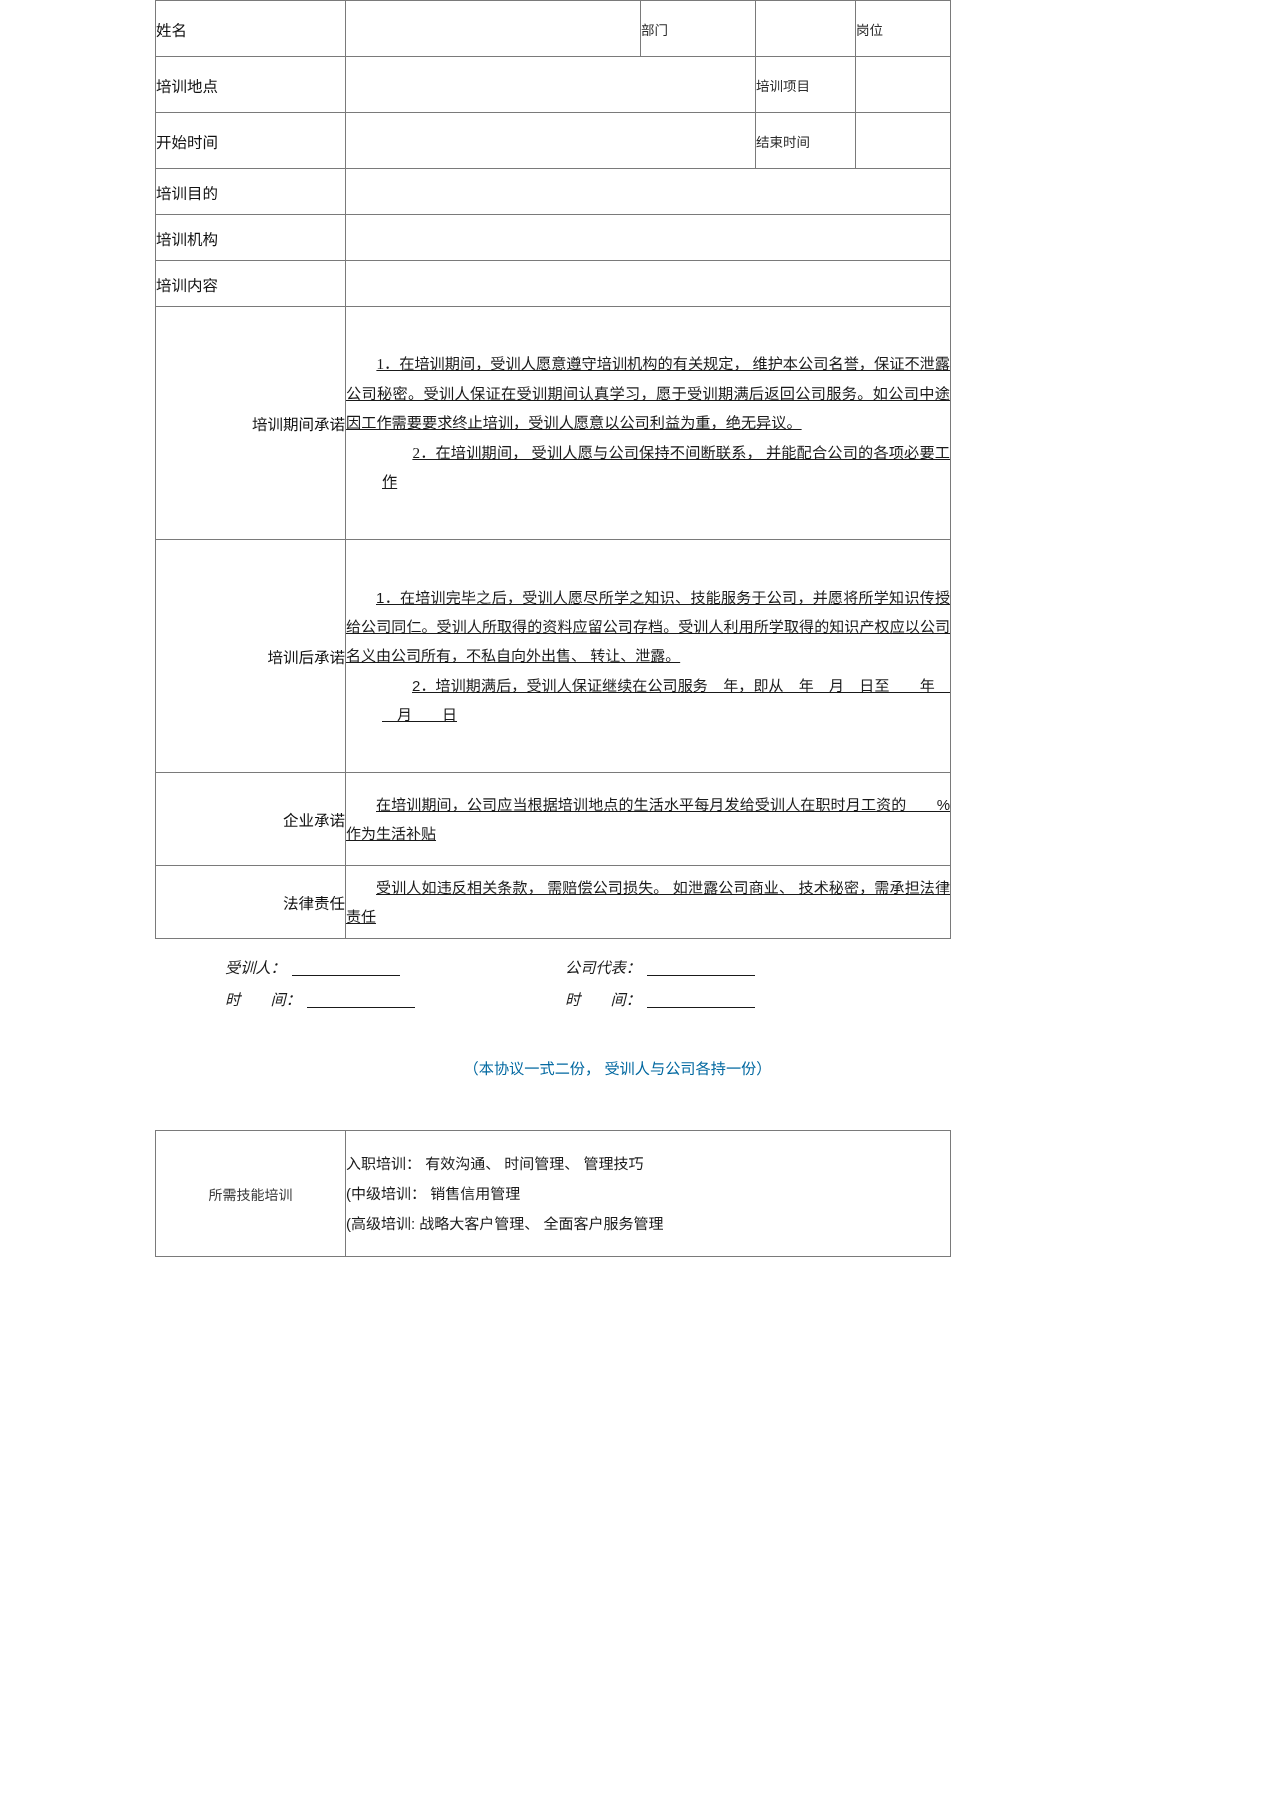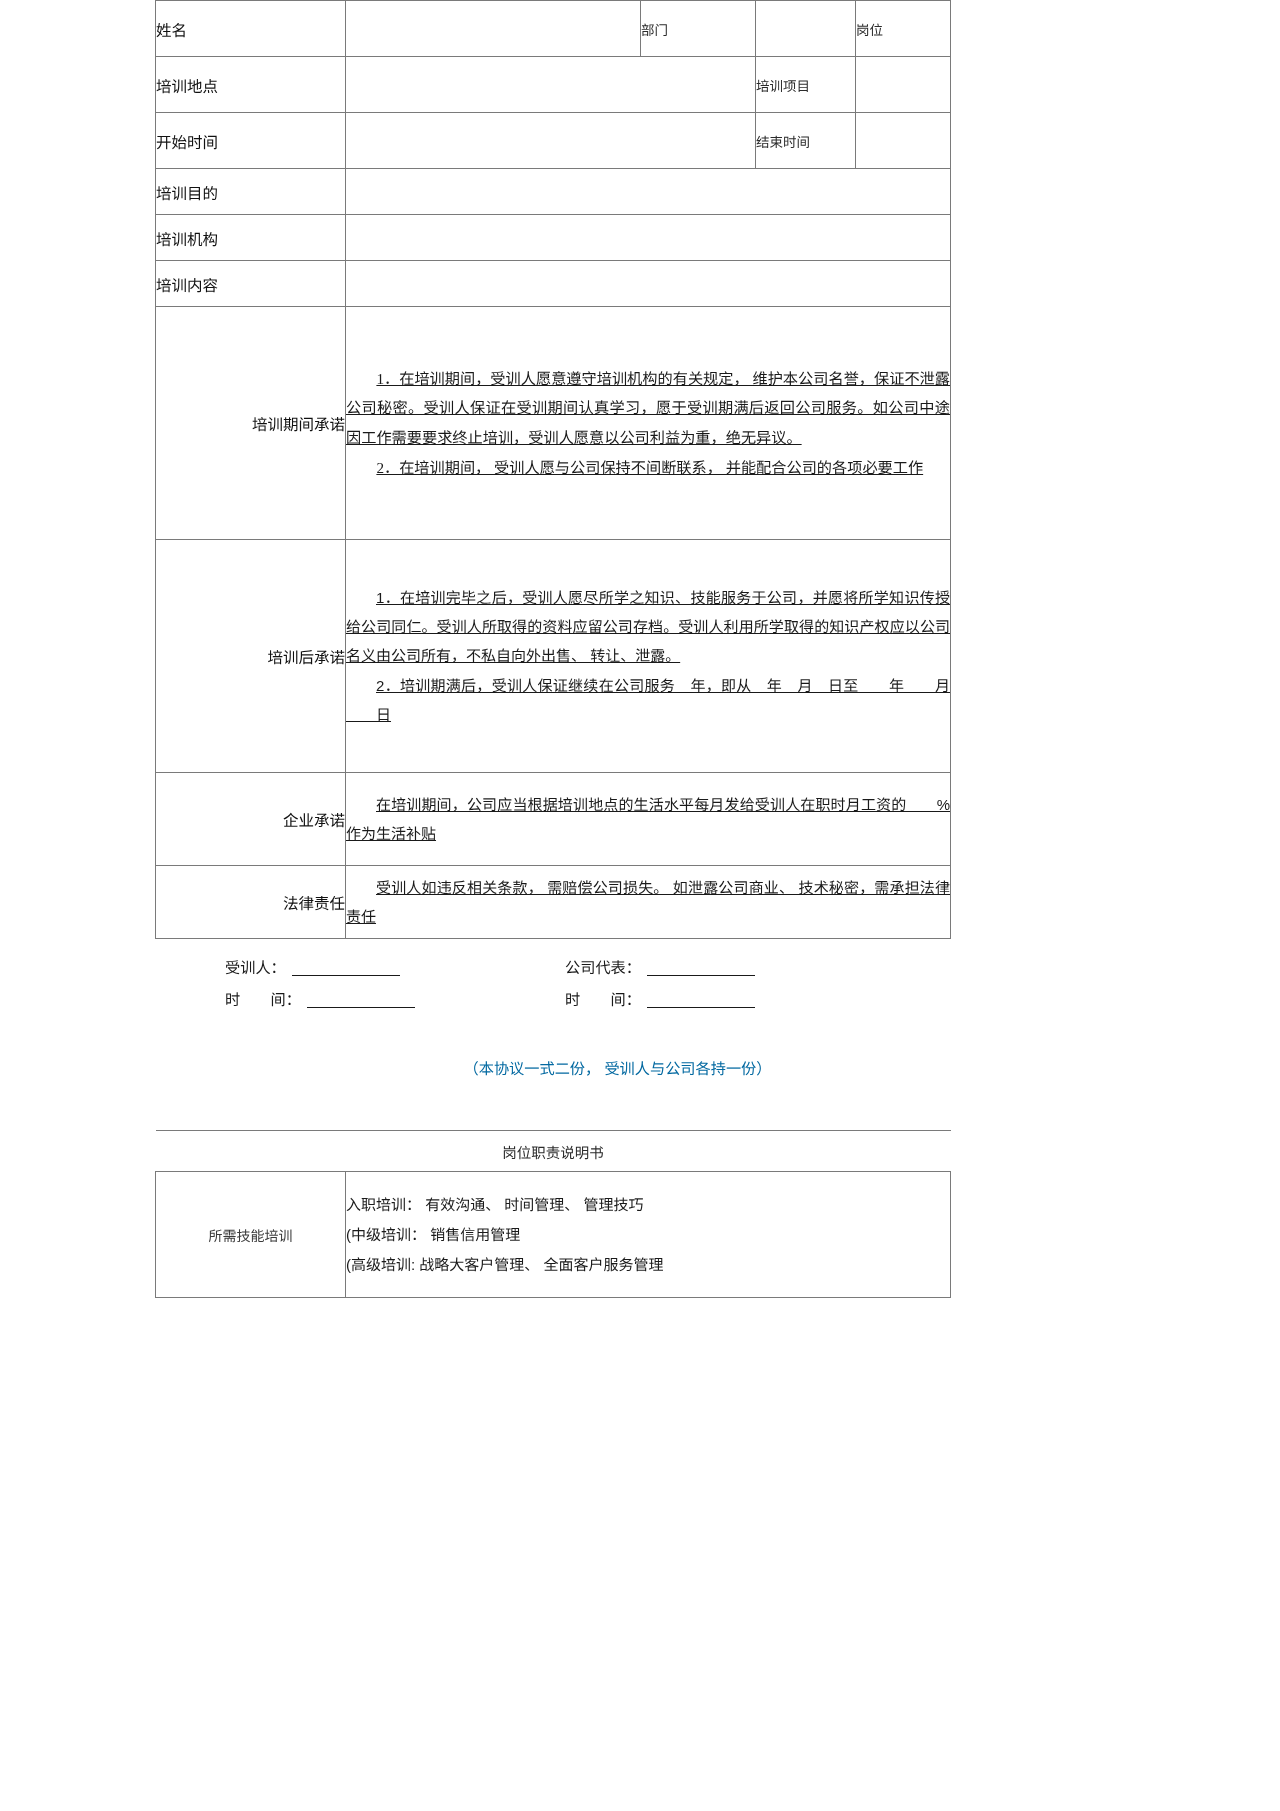--- a/index.html
+++ b/index.html
@@ -100,37 +100,38 @@
     color: #1a1a1a;
     text-decoration: underline;
   }
   .para.serif {
     font-family: "Liberation Serif", "DejaVu Serif", serif;
   }
   .para.sans {
     font-family: "Liberation Sans", "DejaVu Sans", sans-serif;
     font-size: 15px;
   }
-  .para + .para { margin-top: 0; }
+  .para + .para { margin-top: 0; margin-left: 36px; }
   .indent { text-indent: 2em; }
 
   
   .sig-wrap {
     width: 795px;
     margin-top: 13px;
     position: relative;
     height: 78px;
   }
   .sig-col {
     position: absolute;
     top: 0;
     font-family: "Liberation Serif", "DejaVu Serif", serif;
     font-size: 15.2px;
     line-height: 2.1;
     color: #1a1a1a;
+    font-style: italic;
   }
   .sig-col.left  { left: 70px; }
   .sig-col.right { left: 410px; }
   .sig-row { white-space: nowrap; }
   .sig-name { display: inline-block; }
   .sig-line {
     display: inline-block;
     width: 108px;
     border-bottom: 1.3px solid #1a1a1a;
     margin-left: 6px;
@@ -302,23 +303,20 @@
 
     <div class="copies-note">（本协议一式二份， 受训人与公司各持一份）</div>
 
     <table class="jobdesc">
       <colgroup>
         <col style="width:190px">
         <col style="width:605px">
       </colgroup>
       <tbody>
         <tr>
-          <td class="jd-title nolines" colspan="2">岗位职责说明书</td>
-        </tr>
-        <tr>
           <td class="jd-lbl" style="height:125px">所需技能培训</td>
           <td class="jd-body">
             <p class="jd-line">入职培训： 有效沟通、 时间管理、 管理技巧</p>
             <p class="jd-line">(中级培训： 销售信用管理</p>
             <p class="jd-line">(高级培训: 战略大客户管理、 全面客户服务管理</p>
           </td>
         </tr>
       </tbody>
     </table>
 

